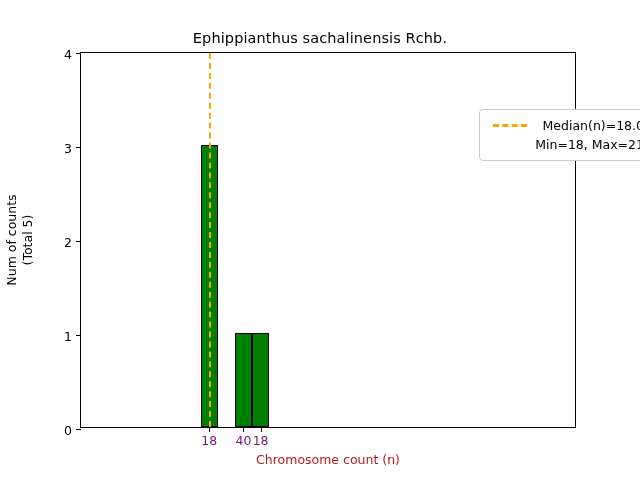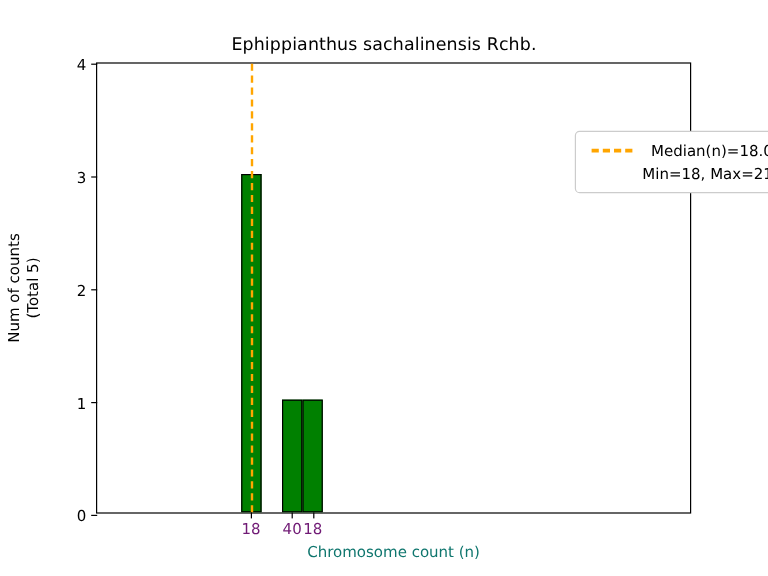--- a/index.html
+++ b/index.html
@@ -122,21 +122,21 @@
   }
 
   
   #xlabel {
     position: absolute;
     left: 80px;
     width: 496px;
     top: 452px;
     text-align: center;
     font-size: 12.5px;
-    color: #0f766e;
+    color: #b91c1c;
   }
   #ylabel {
     position: absolute;
     left: 0px;
     top: 52px;
     width: 376px;
     height: 40px;
     transform-origin: 0 0;
     transform: rotate(-90deg) translateX(-376px);
     display: flex;

